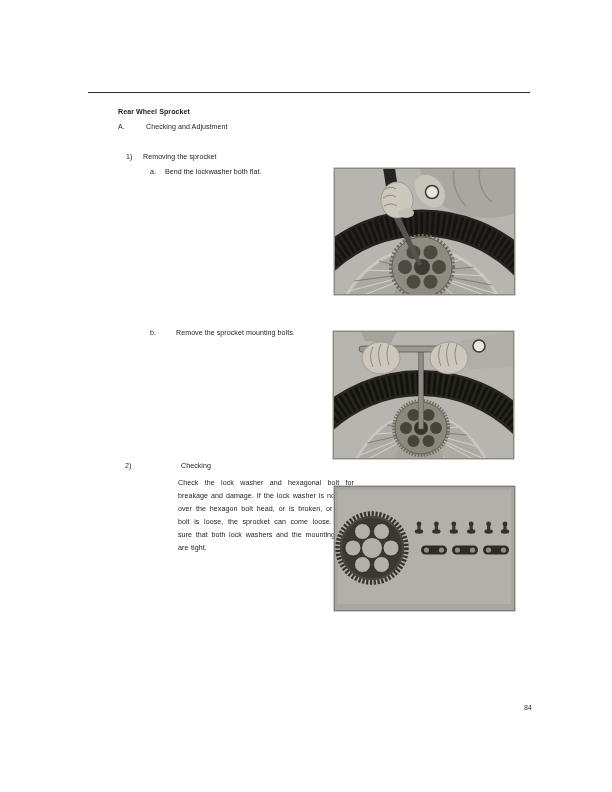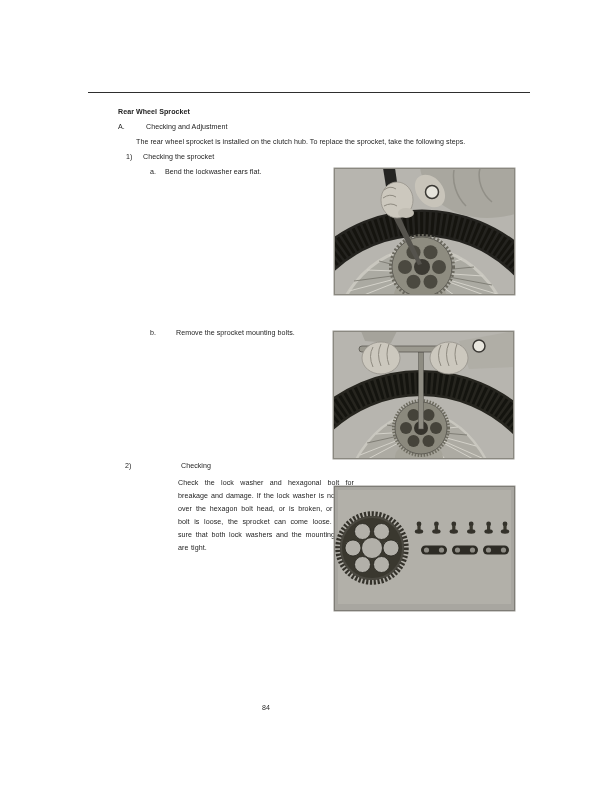--- a/index.html
+++ b/index.html
@@ -38,44 +38,43 @@
   figure.photo {
     position:absolute;
     margin:0; padding:0;
     box-shadow:0 0 0 0.5px #9a9892;
   }
   figure.photo svg { display:block; }
   .pagenum {
     position:absolute;
     left:0; top:704px;
     width:532px;
-    text-align:center;
+    text-align:right;
     font-size:7.1px;
     color:#2a2a2a;
   }
 </style>
 </head>
 <body>
 
 <div class="page">
 
   <div class="rule"></div>
 
   <div class="t bold" style="left:118px; top:107px;">Rear Wheel Sprocket</div>
 
   <div class="t" style="left:118px; top:122px;">A.</div>
   <div class="t" style="left:136px; top:122px;margin-left:10px;">Checking and Adjustment</div>
 
-  <div class="t" style="left:136px; top:137px;">The rear wheel sprocket is installed on the clutch hub. To replace the sprocket, take the following steps.</div>
 
   <div class="t" style="left:126px; top:152px;">1)</div>
-  <div class="t" style="left:143px; top:152px;">Checking the sprocket</div>
+  <div class="t" style="left:143px; top:152px;">Removing the sprocket</div>
 
   <div class="t" style="left:150px; top:167px;">a.</div>
-  <div class="t" style="left:165px; top:167px;">Bend the lockwasher ears flat.</div>
+  <div class="t" style="left:165px; top:167px;">Bend the lockwasher both flat.</div>
 
   <div class="t" style="left:150px; top:328px;">b.</div>
   <div class="t" style="left:165px; top:328px;margin-left:11px;">Remove the sprocket mounting bolts.</div>
 
   <div class="t" style="left:125px; top:461px;">2)</div>
   <div class="t" style="left:143px; top:461px;margin-left:38px;">Checking</div>
 
   <div class="t para" style="left:143px; top:477px;">Check the lock washer and hexagonal bolt for breakage and damage. If the lock washer is not bent over the hexagon bolt head, or is broken, or if the bolt is loose, the sprocket can come loose. Make sure that both lock washers and the mounting bolts are tight.</div>
 
   <figure class="photo" style="left:334px; top:168px;" aria-label="Hand pressing a screwdriver onto the rear wheel sprocket lockwasher of a spoked wheel">

